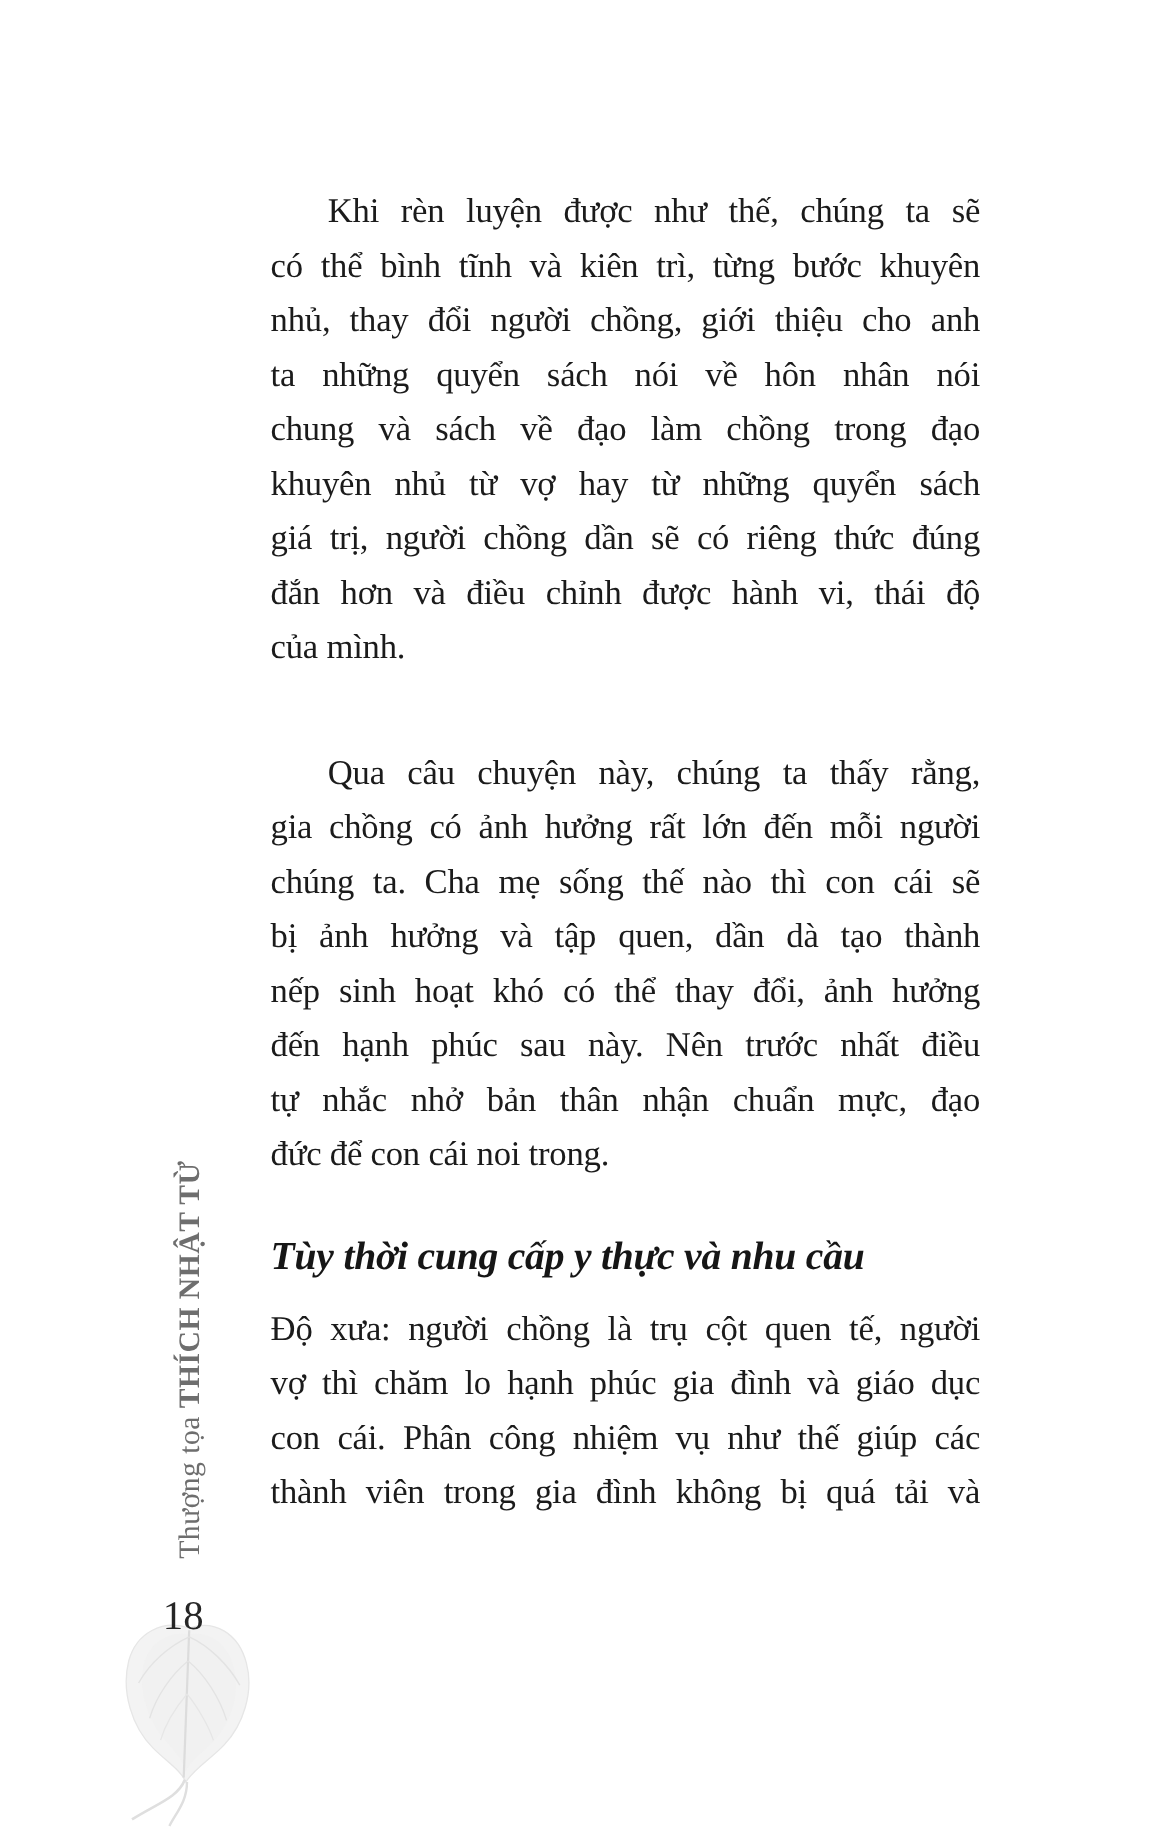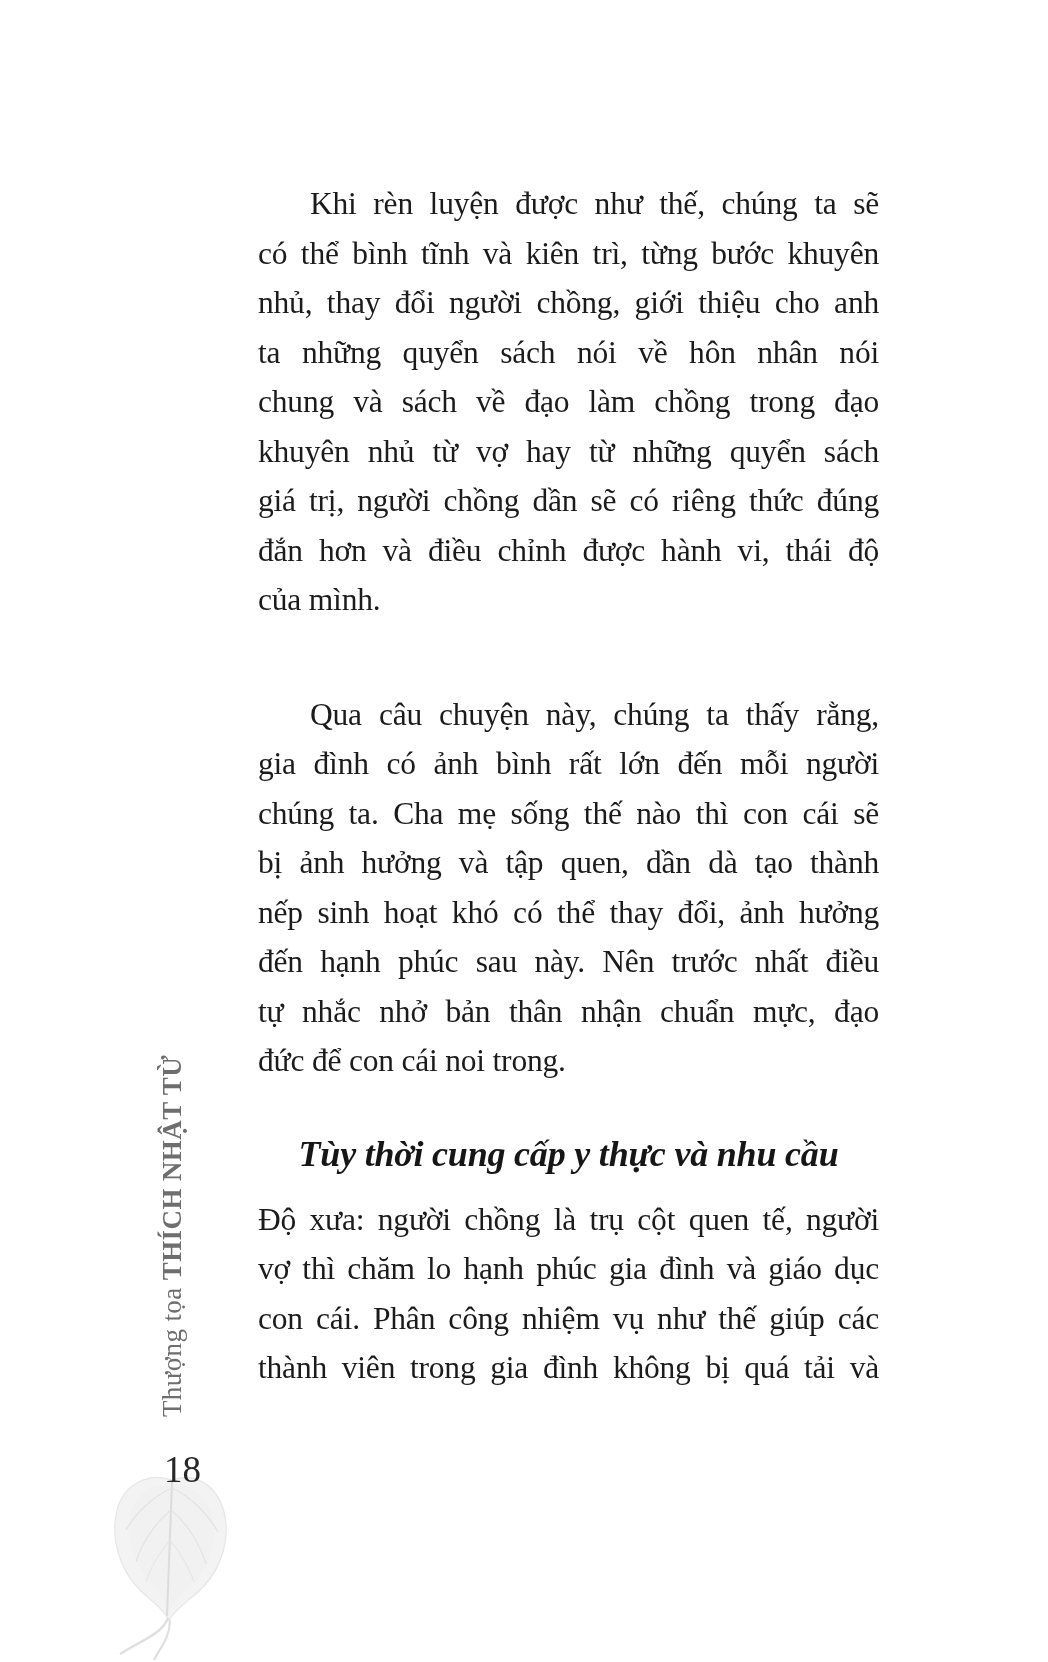--- a/index.html
+++ b/index.html
@@ -12,35 +12,34 @@
     font-family: "Liberation Serif", "DejaVu Serif", serif;
   }
   .text-block {
     position: absolute;
     left: 246px;
     top: 167px;
     width: 645px;
     color: #1b1b1b;
   }
   .para {
-    margin: 12px;
+    margin: 0;
     font-size: 31.5px;
     line-height: 49.5px;
     letter-spacing: -0.2px;
   }
   .para.p2 { margin-top: 65px; }
   .section-heading {
     margin: 43px 0 16px 0;
     font-size: 36px;
     line-height: 50px;
     font-style: italic;
     font-weight: bold;
     color: #161616;
     letter-spacing: -0.2px;
-    text-align: center;
   }
   .ln {
     display: block;
     text-align: justify;
     text-align-last: justify;
   }
   .ln.first { text-indent: 52px; }
   .ln.endpar { text-align-last: left; }
   .sidebar-author {
     position: absolute;
@@ -48,21 +47,21 @@
     top: 1236px;
     transform: translate(-50%, -50%) rotate(-90deg);
     white-space: nowrap;
     font-size: 27px;
     color: #6e6e6e;
     letter-spacing: 0.4px;
   }
   .sidebar-author .author-name { font-weight: 600; }
   .page-number {
     position: absolute;
-    left: 164px;
+    left: 148px;
     top: 1448px;
     font-size: 37px;
     color: #262626;
     z-index: 2;
   }
   .leaf {
     position: absolute;
     left: 106px;
     top: 1470px;
     width: 132px;
@@ -84,21 +83,21 @@
       <span class="ln">ta những quyển sách nói về hôn nhân nói</span>
       <span class="ln">chung và sách về đạo làm chồng trong đạo</span>
       <span class="ln">khuyên nhủ từ vợ hay từ những quyển sách</span>
       <span class="ln">giá trị, người chồng dần sẽ có riêng thức đúng</span>
       <span class="ln">đắn hơn và điều chỉnh được hành vi, thái độ</span>
       <span class="ln endpar">của mình.</span>
     </p>
 
     <p class="para p2">
       <span class="ln first">Qua câu chuyện này, chúng ta thấy rằng,</span>
-      <span class="ln">gia đình có ảnh bình rất lớn đến mỗi người</span>
+      <span class="ln">gia chồng có ảnh hưởng rất lớn đến mỗi người</span>
       <span class="ln">chúng ta. Cha mẹ sống thế nào thì con cái sẽ</span>
       <span class="ln">bị ảnh hưởng và tập quen, dần dà tạo thành</span>
       <span class="ln">nếp sinh hoạt khó có thể thay đổi, ảnh hưởng</span>
       <span class="ln">đến hạnh phúc sau này. Nên trước nhất điều</span>
       <span class="ln">tự nhắc nhở bản thân nhận chuẩn mực, đạo</span>
       <span class="ln endpar">đức để con cái noi trong.</span>
     </p>
 
     <h2 class="section-heading">Tùy thời cung cấp y thực và nhu cầu</h2>
 

